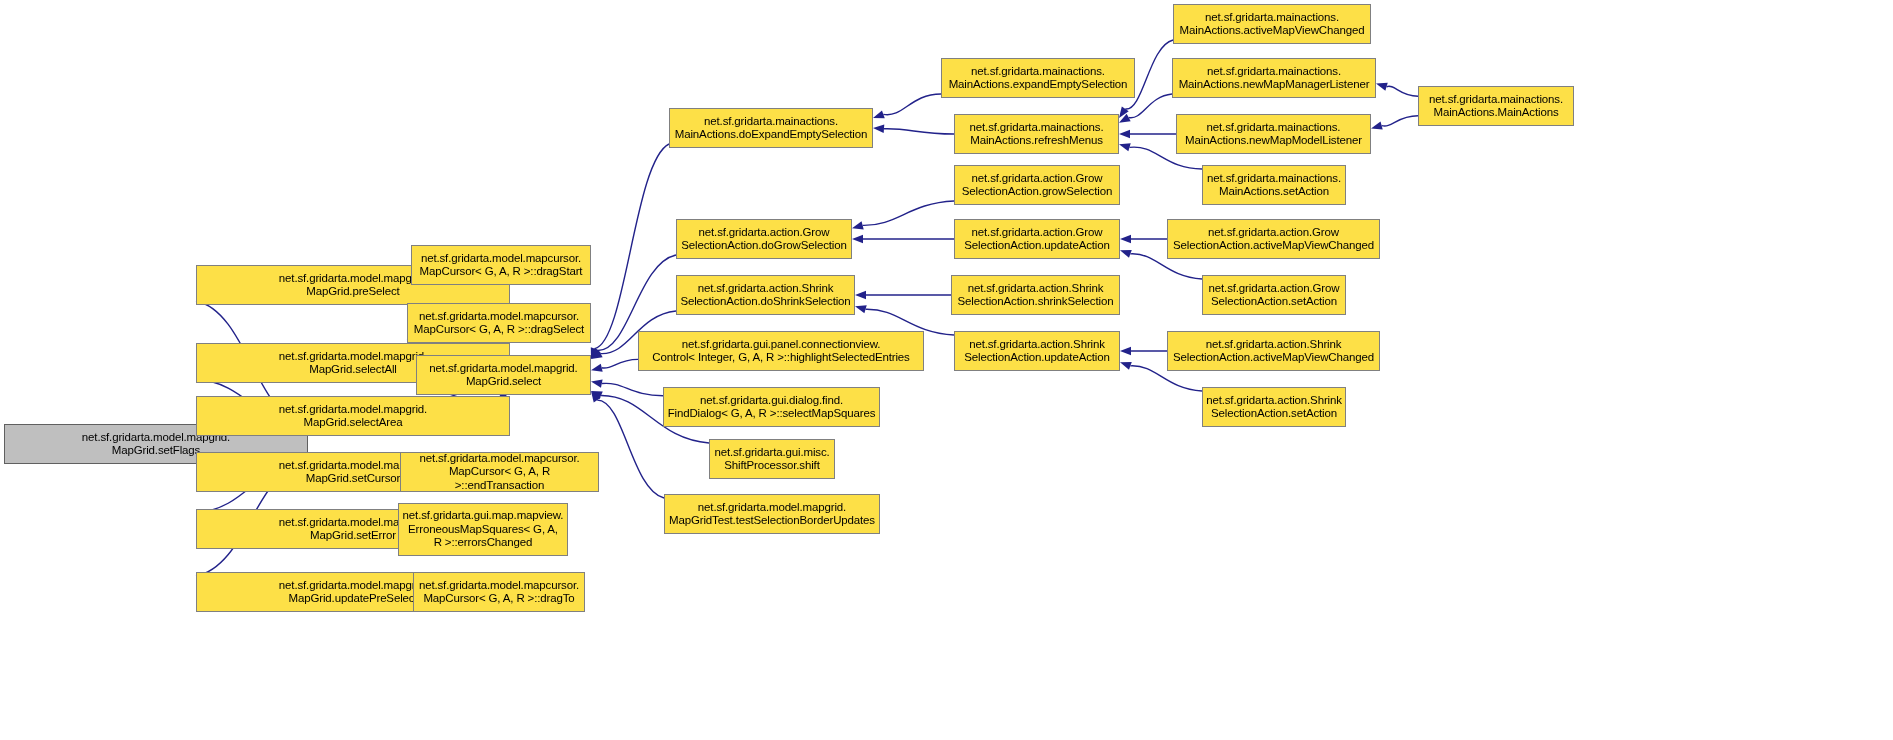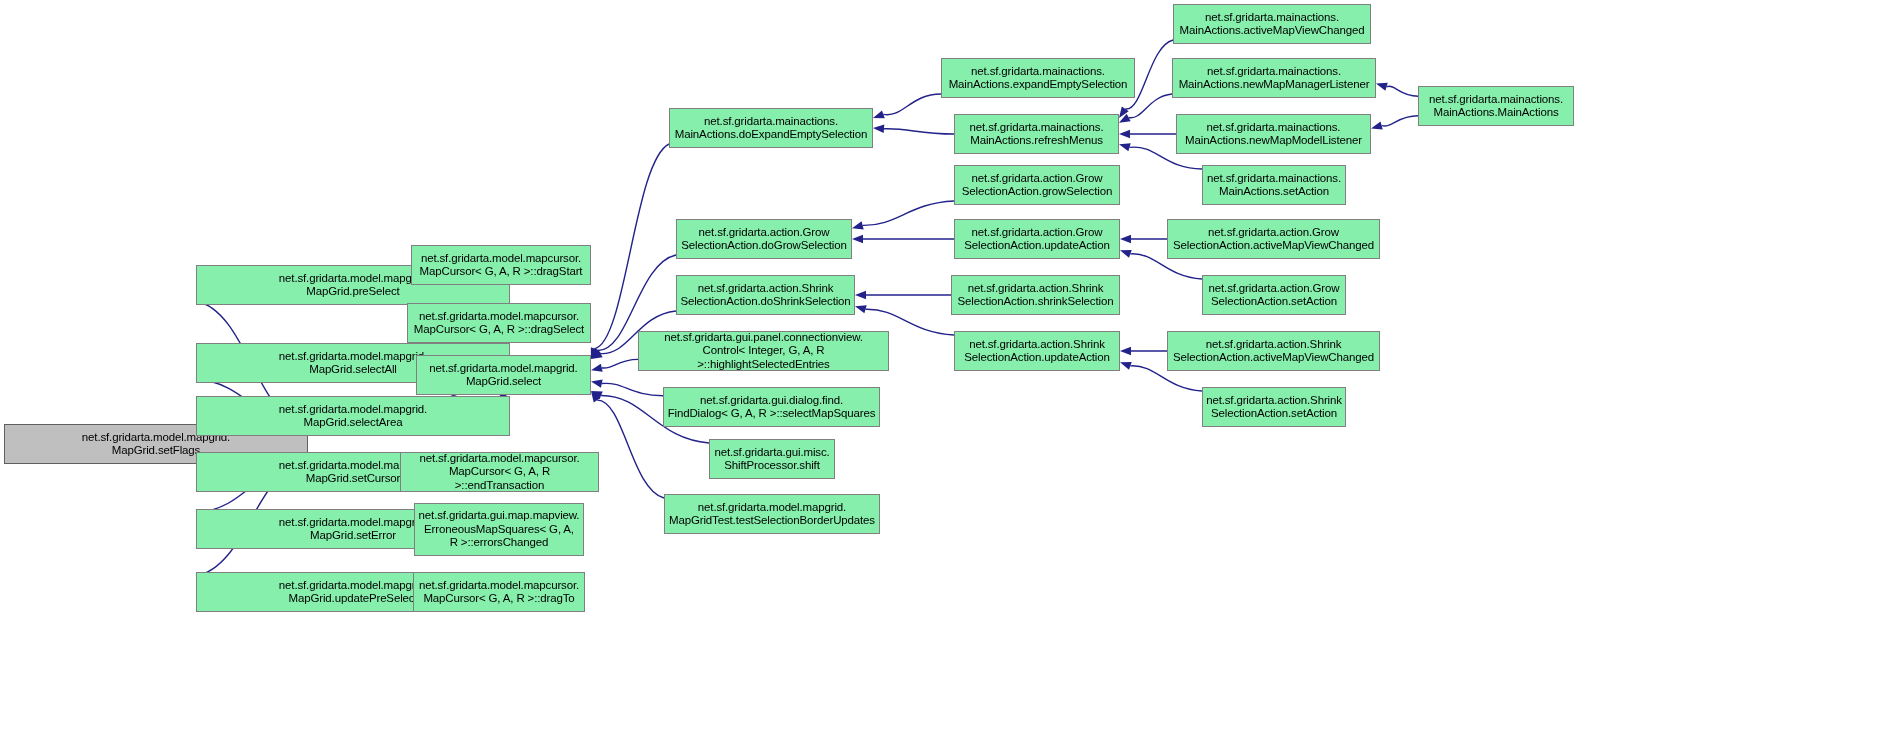--- a/index.html
+++ b/index.html
@@ -20,21 +20,21 @@
     left: 0;
     top: 0;
     width: 1893px;
     height: 740px;
     pointer-events: none;
   }
   .node {
     position: absolute;
     box-sizing: border-box;
     border: 1px solid #808080;
-    background: #86efac;
+    background: #fde047;
     color: #000000;
     display: flex;
     align-items: center;
     justify-content: center;
     text-align: center;
     font-size: 11.5px;
     line-height: 13.5px;
     letter-spacing: -0.15px;
     padding: 1px 3px;
     white-space: pre-line;
@@ -136,32 +136,32 @@
     <div class="node" style="left: 196px; top: 572px; width: 314px; height: 40px;"><span>net.sf.gridarta.model.mapgrid.
 MapGrid.updatePreSelect</span></div>
     <div class="node" style="left: 411px; top: 245px; width: 180px; height: 40px;"><span>net.sf.gridarta.model.mapcursor.
 MapCursor&lt; G, A, R &gt;::dragStart</span></div>
     <div class="node" style="left: 407px; top: 303px; width: 184px; height: 40px;"><span>net.sf.gridarta.model.mapcursor.
 MapCursor&lt; G, A, R &gt;::dragSelect</span></div>
     <div class="node" style="left: 416px; top: 355px; width: 175px; height: 40px;"><span>net.sf.gridarta.model.mapgrid.
 MapGrid.select</span></div>
     <div class="node" style="left: 400px; top: 452px; width: 199px; height: 40px;"><span>net.sf.gridarta.model.mapcursor.
 MapCursor&lt; G, A, R &gt;::endTransaction</span></div>
-    <div class="node" style="left: 414px; top: 503px; width: 170px; height: 53px;"><span>net.sf.gridarta.gui.map.mapview.
+    <div class="node" style="left: 398px; top: 503px; width: 170px; height: 53px;"><span>net.sf.gridarta.gui.map.mapview.
 ErroneousMapSquares&lt; G, A,
 R &gt;::errorsChanged</span></div>
     <div class="node" style="left: 413px; top: 572px; width: 172px; height: 40px;"><span>net.sf.gridarta.model.mapcursor.
 MapCursor&lt; G, A, R &gt;::dragTo</span></div>
     <div class="node" style="left: 669px; top: 108px; width: 204px; height: 40px;"><span>net.sf.gridarta.mainactions.
 MainActions.doExpandEmptySelection</span></div>
     <div class="node" style="left: 676px; top: 219px; width: 176px; height: 40px;"><span>net.sf.gridarta.action.Grow
 SelectionAction.doGrowSelection</span></div>
     <div class="node" style="left: 676px; top: 275px; width: 179px; height: 40px;"><span>net.sf.gridarta.action.Shrink
 SelectionAction.doShrinkSelection</span></div>
-    <div class="node" style="left: 638px; top: 331px; width: 251px; height: 40px;"><span>net.sf.gridarta.gui.panel.connectionview.
+    <div class="node" style="left: 638px; top: 331px; width: 286px; height: 40px;"><span>net.sf.gridarta.gui.panel.connectionview.
 Control&lt; Integer, G, A, R &gt;::highlightSelectedEntries</span></div>
     <div class="node" style="left: 663px; top: 387px; width: 217px; height: 40px; align-items: center;"><span>net.sf.gridarta.gui.dialog.find.
 FindDialog&lt; G, A, R &gt;::selectMapSquares</span></div>
     <div class="node" style="left: 709px; top: 439px; width: 126px; height: 40px;"><span>net.sf.gridarta.gui.misc.
 ShiftProcessor.shift</span></div>
     <div class="node" style="left: 664px; top: 494px; width: 216px; height: 40px;"><span>net.sf.gridarta.model.mapgrid.
 MapGridTest.testSelectionBorderUpdates</span></div>
     <div class="node" style="left: 941px; top: 58px; width: 194px; height: 40px;"><span>net.sf.gridarta.mainactions.
 MainActions.expandEmptySelection</span></div>
     <div class="node" style="left: 954px; top: 114px; width: 165px; height: 40px;"><span>net.sf.gridarta.mainactions.

